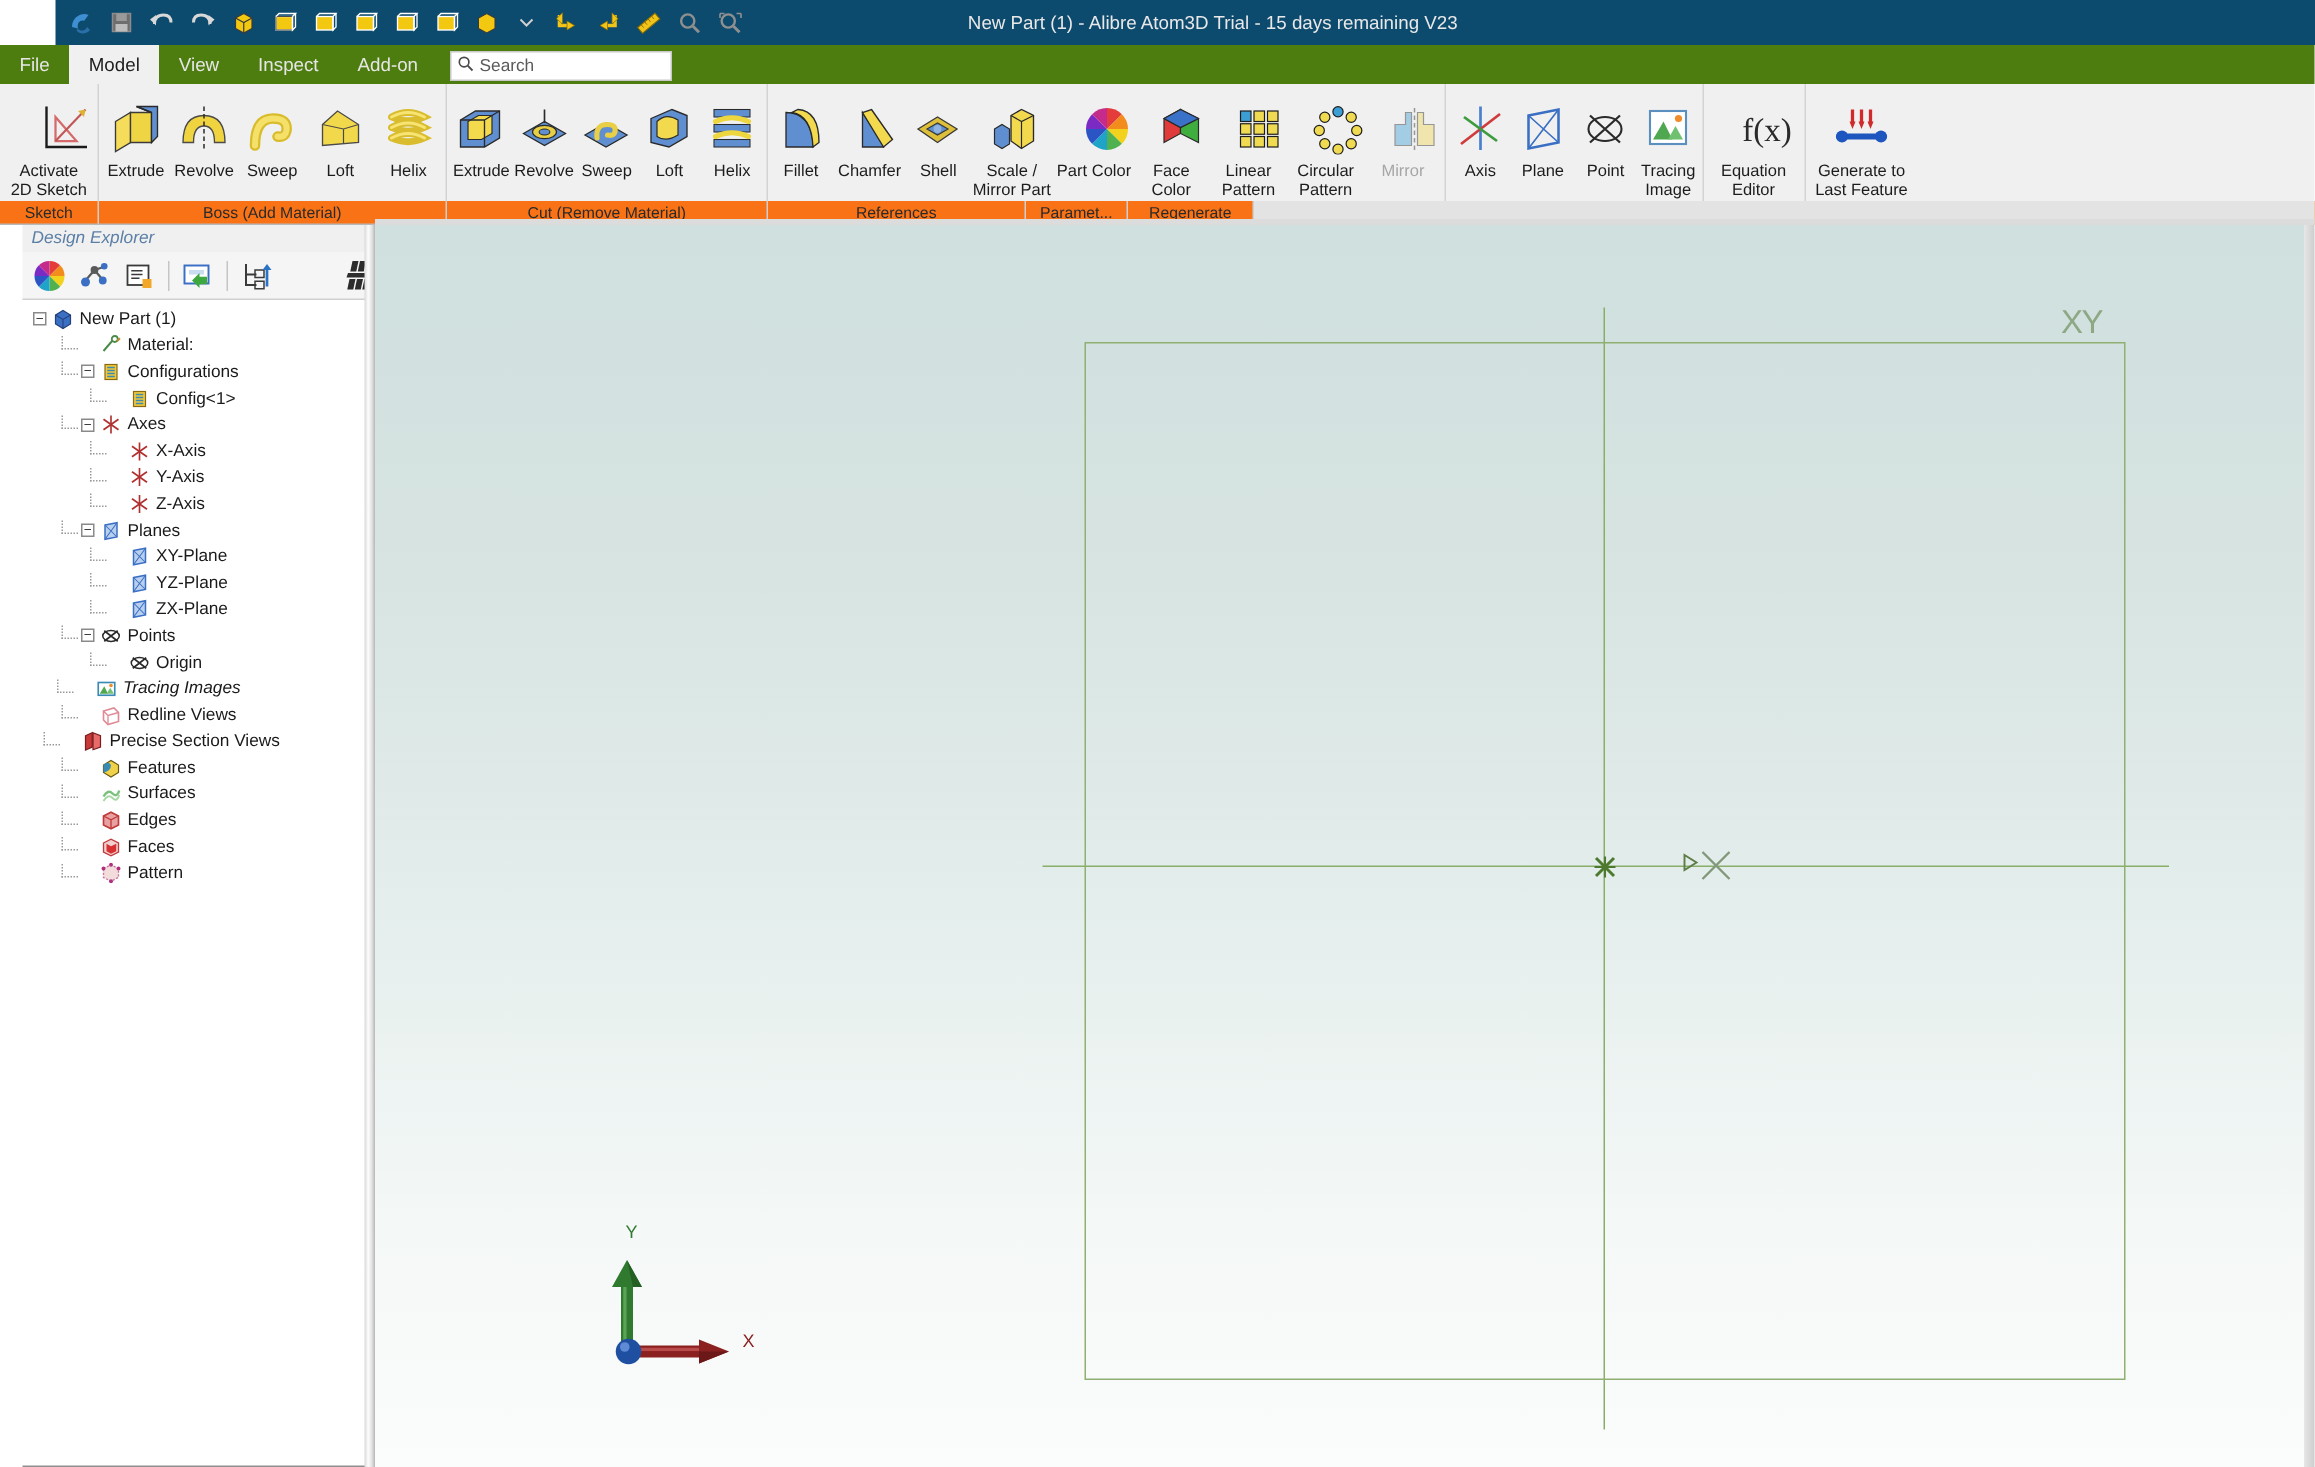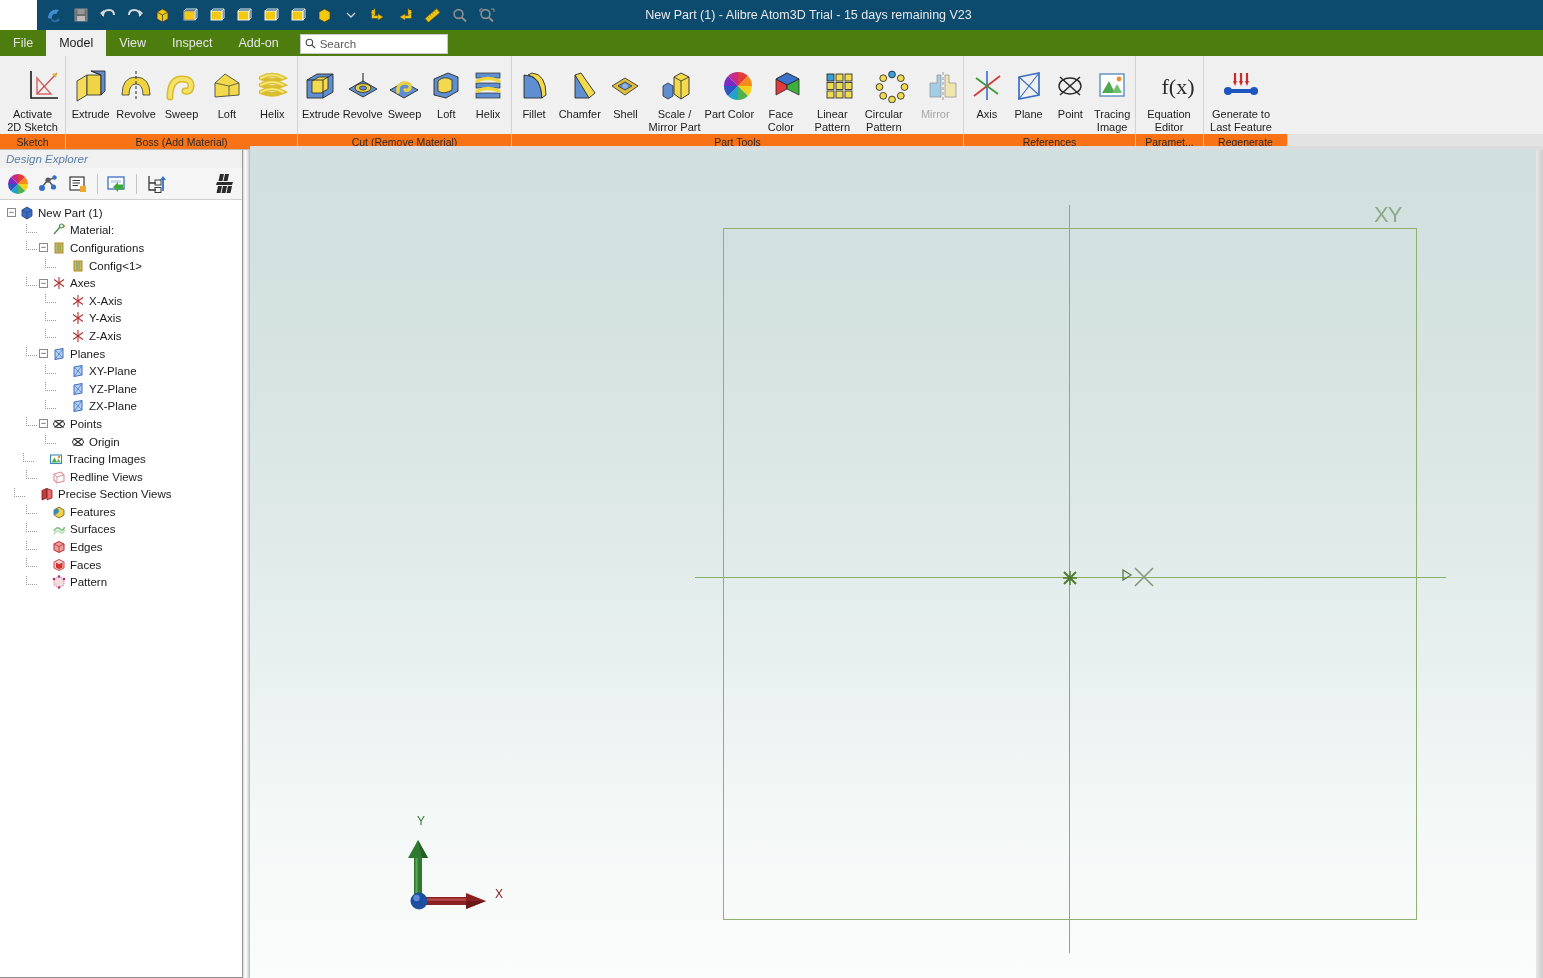--- a/index.html
+++ b/index.html
@@ -93,21 +93,21 @@
     height: 16px; line-height: 16px; text-align: center;
     border-right: 1px solid #cfcfcf;
   }
   #ribbon-bottom-line {
     position: absolute; left: 0; top: 149px; width: 1543px; height: 1px;
     background: #b9b9b9;
   }
 
   
   #explorer {
-    position: absolute; left: 0; top: 150px; width: 243px; height: 828px;
+    position: absolute; left: 15px; top: 150px; width: 243px; height: 828px;
     background: #ffffff;
     border-right: 1px solid #9a9a9a;
     display: flex; flex-direction: column;
   }
   #explorer-title {
     height: 18px; line-height: 18px;
     padding-left: 6px;
     font-size: 11.5px; color: #5b7fa6;
     font-style: italic;
     background: #f0f0f0;
@@ -634,21 +634,20 @@
       </div>
       <div class="lbl">Generate to<br>Last Feature ▾</div>
     </div>
   </div>
 </div>
 
 <div id="grouplabels">
   <div class="glabel" style="width:66px">Sketch</div>
   <div class="glabel" style="width:232px">Boss (Add Material)</div>
   <div class="glabel" style="width:214px">Cut (Remove Material)</div>
-  <div class="glabel" style="width:452px">Part Tools</div>
   <div class="glabel" style="width:172px">References</div>
   <div class="glabel" style="width:68px">Paramet...</div>
   <div class="glabel" style="width:84px">Regenerate</div>
   <div class="glabel" style="flex:1;border-right:none;background:#e3e3e3"></div>
 </div>
 <div id="ribbon-bottom-line"></div>
 
 <div id="explorer">
   <div id="explorer-title">Design Explorer</div>
   <div id="explorer-toolbar">
@@ -866,21 +865,21 @@
         <span class="tconn" style="width: 11px; flex: 0 0 auto; border-left: 1px dotted rgb(154, 154, 154); border-bottom: 1px dotted rgb(154, 154, 154); height: 9px; margin-right: 2px; margin-top: -4px;"></span>
         <span class="tbox-sp"></span>
         <span class="ticon">
           <svg width="14" height="14" viewBox="0 0 14 14">
             <ellipse cx="7" cy="7" rx="5.5" ry="3.6" fill="none" stroke="#2a2a2a" stroke-width="1"></ellipse>
             <path d="M2.5 3.5 L11.5 10.5 M11.5 3.5 L2.5 10.5" stroke="#2a2a2a" stroke-width="1.1"></path>
           </svg>
         </span>
         <span>Origin</span>
       </div>
-      <div class="trow" style="padding-left: 23px;">
+      <div class="trow" style="padding-left: 23px; font-style: italic;">
         <span class="tconn" style="width: 11px; flex: 0 0 auto; border-left: 1px dotted rgb(154, 154, 154); border-bottom: 1px dotted rgb(154, 154, 154); height: 9px; margin-right: 2px; margin-top: -4px;"></span>
         <span class="tbox-sp"></span>
         <span class="ticon">
           <svg width="14" height="14" viewBox="0 0 14 14">
             <rect x="1.5" y="3" width="11" height="8.5" fill="#fff" stroke="#3a8ab4" stroke-width="1.1"></rect>
             <path d="M2.5 10.5 L5.5 5.5 L8 10.5 Z" fill="#4fa84f"></path>
             <path d="M7 10.5 L9.5 6.5 L12 10.5 Z" fill="#76c076"></path>
             <circle cx="10" cy="5" r="1.2" fill="#f08c2a"></circle>
           </svg>
         </span>

